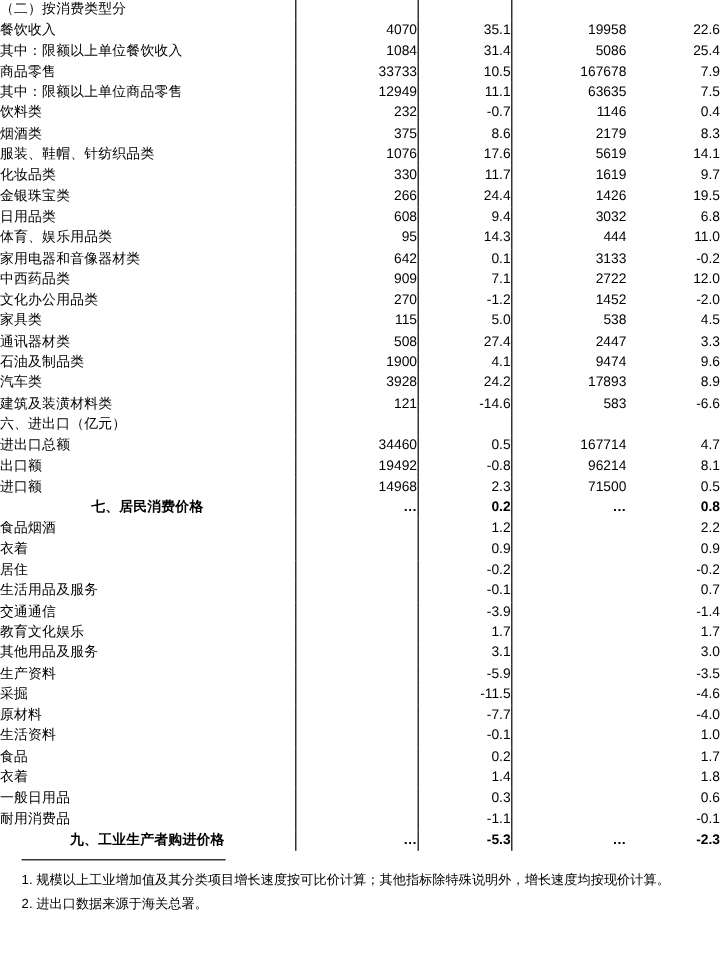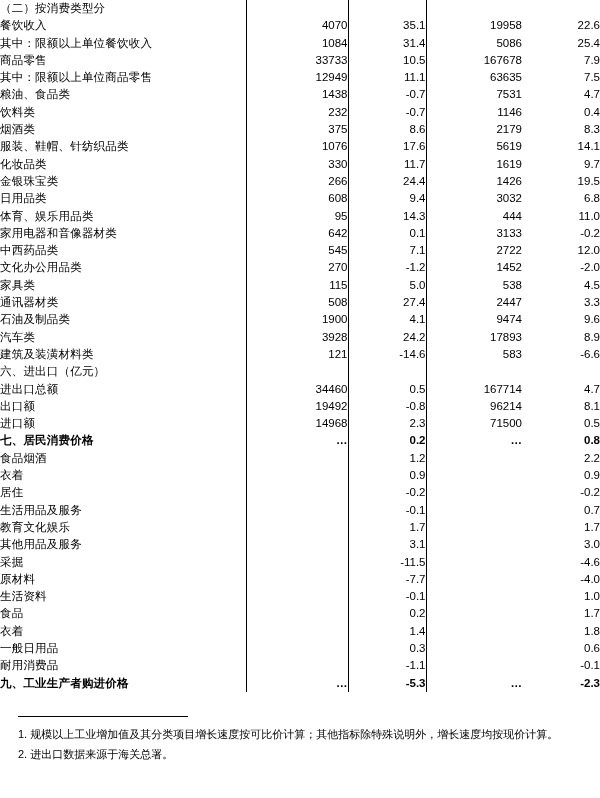--- a/index.html
+++ b/index.html
@@ -55,21 +55,21 @@
   }
   td.v1 { border-right: 1px solid #000; }
   td.v3 { border-left: 0; }
   
   td.v2 { border-right: 1px solid #000; }
 
   .ind0 { padding-left: 22px; }
   .ind1 { padding-left: 36px; }
   .ind3 { padding-left: 64px; }
 
-  .bold { font-weight: bold; }
+  .bold { font-weight: bold; text-align: center; }
   .footer-rule {
     position: absolute;
     left: 18px;
     width: 170px;
     border-top: 1px solid #000;
     top: 0;
   }
   .footer-wrap {
     position: absolute;
     left: 0;
@@ -137,27 +137,20 @@
             <td class="v v4">7.9</td>
           </tr>
           <tr>
             <td class="label ind0">其中：限额以上单位商品零售</td>
             <td class="v v1">12949</td>
             <td class="v v2">11.1</td>
             <td class="v v3">63635</td>
             <td class="v v4">7.5</td>
           </tr>
           <tr>
-            <td class="label ind3">粮油、食品类</td>
-            <td class="v v1">1438</td>
-            <td class="v v2">-0.7</td>
-            <td class="v v3">7531</td>
-            <td class="v v4">4.7</td>
-          </tr>
-          <tr>
             <td class="label ind3">饮料类</td>
             <td class="v v1">232</td>
             <td class="v v2">-0.7</td>
             <td class="v v3">1146</td>
             <td class="v v4">0.4</td>
           </tr>
           <tr>
             <td class="label ind3">烟酒类</td>
             <td class="v v1">375</td>
             <td class="v v2">8.6</td>
@@ -201,21 +194,21 @@
           </tr>
           <tr>
             <td class="label ind3">家用电器和音像器材类</td>
             <td class="v v1">642</td>
             <td class="v v2">0.1</td>
             <td class="v v3">3133</td>
             <td class="v v4">-0.2</td>
           </tr>
           <tr>
             <td class="label ind3">中西药品类</td>
-            <td class="v v1">545</td>
+            <td class="v v1">909</td>
             <td class="v v2">7.1</td>
             <td class="v v3">2722</td>
             <td class="v v4">12.0</td>
           </tr>
           <tr>
             <td class="label ind3">文化办公用品类</td>
             <td class="v v1">270</td>
             <td class="v v2">-1.2</td>
             <td class="v v3">1452</td>
             <td class="v v4">-2.0</td>
@@ -312,32 +305,46 @@
             <td class="v v4">-0.2</td>
           </tr>
           <tr>
             <td class="label ind0">生活用品及服务</td>
             <td class="v v1"></td>
             <td class="v v2">-0.1</td>
             <td class="v v3"></td>
             <td class="v v4">0.7</td>
           </tr>
           <tr>
+            <td class="label ind0">交通通信</td>
+            <td class="v v1"></td>
+            <td class="v v2">-3.9</td>
+            <td class="v v3"></td>
+            <td class="v v4">-1.4</td>
+          </tr>
+          <tr>
             <td class="label ind0">教育文化娱乐</td>
             <td class="v v1"></td>
             <td class="v v2">1.7</td>
             <td class="v v3"></td>
             <td class="v v4">1.7</td>
           </tr>
           <tr>
             <td class="label ind0">其他用品及服务</td>
             <td class="v v1"></td>
             <td class="v v2">3.1</td>
             <td class="v v3"></td>
             <td class="v v4">3.0</td>
+          </tr>
+          <tr>
+            <td class="label ind0">生产资料</td>
+            <td class="v v1"></td>
+            <td class="v v2">-5.9</td>
+            <td class="v v3"></td>
+            <td class="v v4">-3.5</td>
           </tr>
           <tr>
             <td class="label ind1">采掘</td>
             <td class="v v1"></td>
             <td class="v v2">-11.5</td>
             <td class="v v3"></td>
             <td class="v v4">-4.6</td>
           </tr>
           <tr>
             <td class="label ind1">原材料</td>

